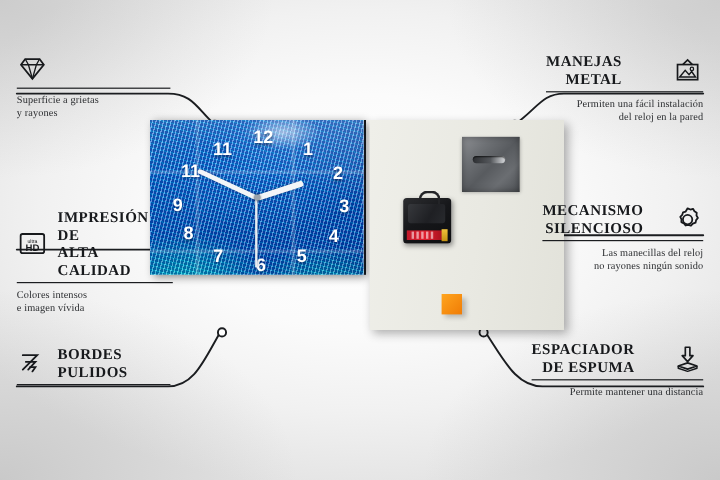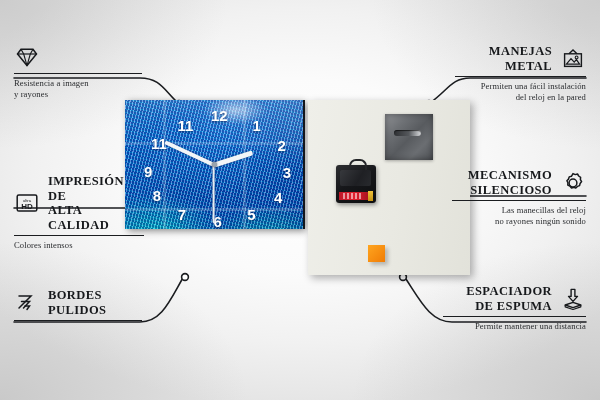--- a/index.html
+++ b/index.html
@@ -107,21 +107,21 @@
 
   
   .callout{position:absolute;}
   .callout .head{display:flex;align-items:center;gap:8px;}
   .callout .titles{font-weight:700;font-size:12.5px;letter-spacing:.4px;color:#17191c;line-height:1.16;}
   .callout .rule{height:0;border-top:1.5px solid #1b1d20;margin-top:3px;}
   .callout .sub{font-size:8.6px;color:#2a2c2f;line-height:1.32;margin-top:4px;letter-spacing:.1px;}
   .callout.left{text-align:left;}
   .callout.left .head{justify-content:flex-start;}
   .callout.right{text-align:right;}
-  .callout.right .head{justify-content:flex-end;}
+  .callout.right .head{justify-content:space-between;}
   .ico{width:26px;height:26px;flex:0 0 26px;display:block;}
   .ico svg{display:block;width:26px;height:26px;}
 </style>
 </head>
 <body>
 
 <div id="stage">
 
   <div class="vig tl"></div>
   <div class="vig tr"></div>
@@ -210,21 +210,21 @@
           <path d="M3.5 10 L7 5.2 H19 L22.5 10 L13 21.6 Z"></path>
           <path d="M3.5 10 H22.5" stroke-width="1.2"></path>
           <path d="M7 5.2 L9.7 10 L13 21.6" stroke-width="1.1"></path>
           <path d="M19 5.2 L16.3 10 L13 21.6" stroke-width="1.1"></path>
         </g>
           </svg>
       </span>
     </div>
     <div class="rule"></div>
     <div class="sub">
-      <div>Resistencia a imagen</div>
+      <div>Superficie a grietas</div>
       <div>y rayones</div>
     </div>
   </div>
 
   <div class="callout left" style="left:14px;top:174px;width:130px">
     <div class="head">
       <span class="ico">
         <svg viewBox="0 0 26 26">
           <rect x="3.2" y="5" width="19.6" height="16" rx="1.6" fill="none" stroke="#17191c" stroke-width="1.5"></rect>
           <text x="13" y="12.2" font-family="Liberation Sans, sans-serif" font-size="4.3" text-anchor="middle" fill="#17191c">ultra</text>
@@ -232,20 +232,21 @@
         </svg>
       </span>
       <div class="titles">
         <div>IMPRESIÓN DE</div>
         <div>ALTA CALIDAD</div>
       </div>
     </div>
     <div class="rule"></div>
     <div class="sub">
       <div>Colores intensos</div>
+      <div>e imagen vívida</div>
     </div>
   </div>
 
   <div class="callout left" style="left:14px;top:288px;width:128px">
     <div class="head">
       <span class="ico">
         <svg viewBox="0 0 26 26">
             <g fill="none" stroke="#17191c" stroke-width="1.5" stroke-linecap="round">
           <path d="M5 6 L17 6 L5 18"></path>
           <path d="M7.5 11.5 L15.5 11.5 L9.5 18"></path>

